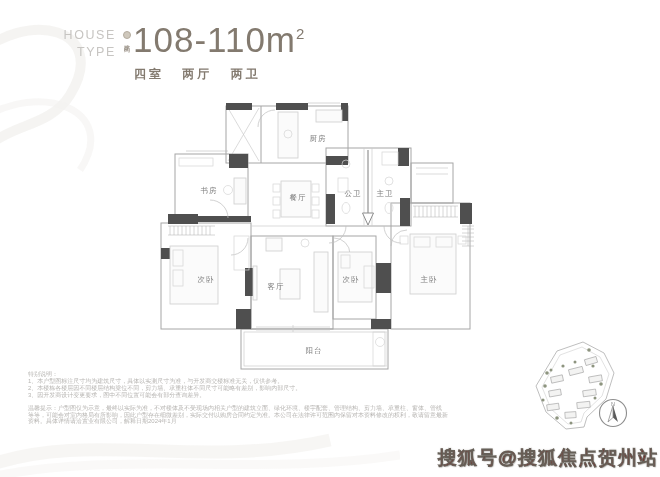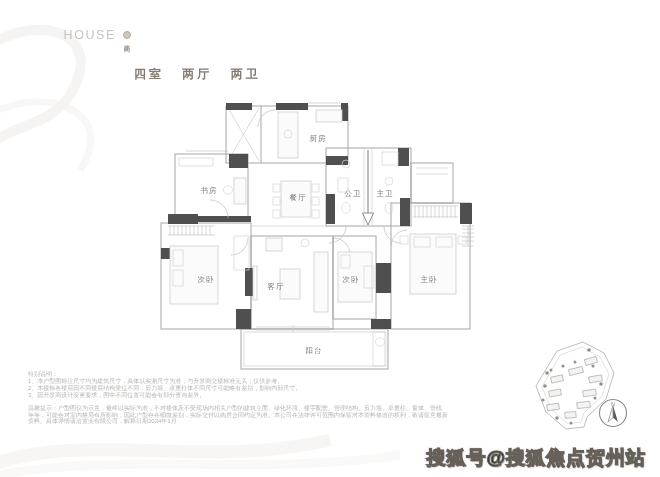--- a/index.html
+++ b/index.html
@@ -38,22 +38,22 @@
   }
   .spec-row span{margin-right:12px;}
   
   .disclaimer{
     position:absolute;left:28px;top:371px;width:455px;
     color:#b7b5b2;font-size:6px;line-height:6.9px;
   }
   .disclaimer .para{margin-top:6px;}
   
   .watermark{
-    position:absolute;right:14px;bottom:6px;
-    font-size:19px;font-weight:700;letter-spacing:1px;color:#000000;
+    position:absolute;right:2px;bottom:6px;
+    font-size:19px;font-weight:400;letter-spacing:1px;color:#7f1d1d;
     -webkit-text-stroke:1.1px #666058;
     text-shadow:0 0 2px rgba(100,95,88,.65), 1px 1px 1px rgba(100,95,88,.5);
     white-space:nowrap;
   }
   svg{display:block;}
   
   .w{stroke:#a6a6a6;fill:none;stroke-width:1;}
   .wl{stroke:#cccccc;fill:none;stroke-width:.7;}
   .furn{stroke:#cdcdcd;fill:#fbfbfb;stroke-width:.8;}
   .furn2{stroke:#d5d5d5;fill:none;stroke-width:.7;}
@@ -73,27 +73,29 @@
     <path d="M-30,60 C30,5 110,30 70,95 C45,135 -10,120 -25,170" stroke="#f1efed" stroke-width="10" fill="none" opacity="0.7"></path>
     <path d="M-20,120 C40,80 120,110 80,170" stroke="#f4f2f0" stroke-width="7" fill="none" opacity="0.6"></path>
   </svg>
   <svg class="deco" style="left:0;top:415px;" width="400" height="62" viewBox="0 0 400 62">
     <path d="M-10,50 C90,15 200,55 330,25" stroke="#f3f2f0" stroke-width="13" fill="none" opacity="0.7"></path>
     <path d="M-10,62 C120,35 260,62 400,40" stroke="#f6f5f3" stroke-width="9" fill="none" opacity="0.6"></path>
   </svg>
 
   <div class="en-title">
     <div>HOUSE</div>
+    <div>TYPE</div>
   </div>
 
   <div class="area-prefix">
     <span class="dot"></span>
     <span class="vtxt">建面约</span>
   </div>
 
+  <div class="area-value"><span>108-110m</span><sup>2</sup></div>
 
   <div class="spec-row">
     <span>四室</span>
     <span>两厅</span>
     <span>两卫</span>
   </div>
 
   <svg style="position:absolute;left:148px;top:86px;" width="352" height="290" viewBox="0 0 352 290">
 
     <g>

